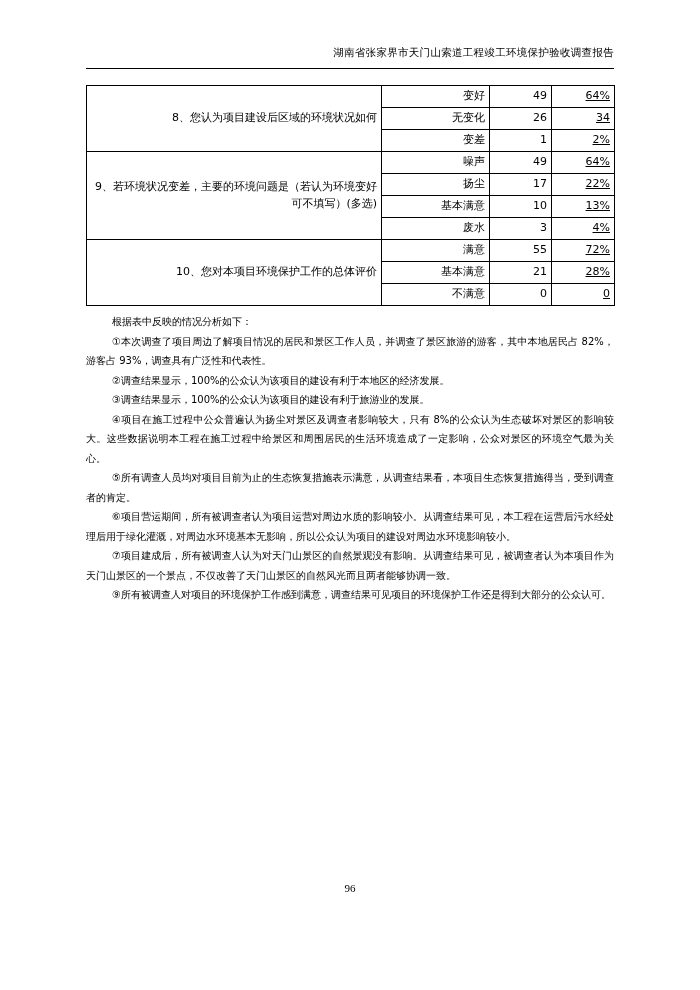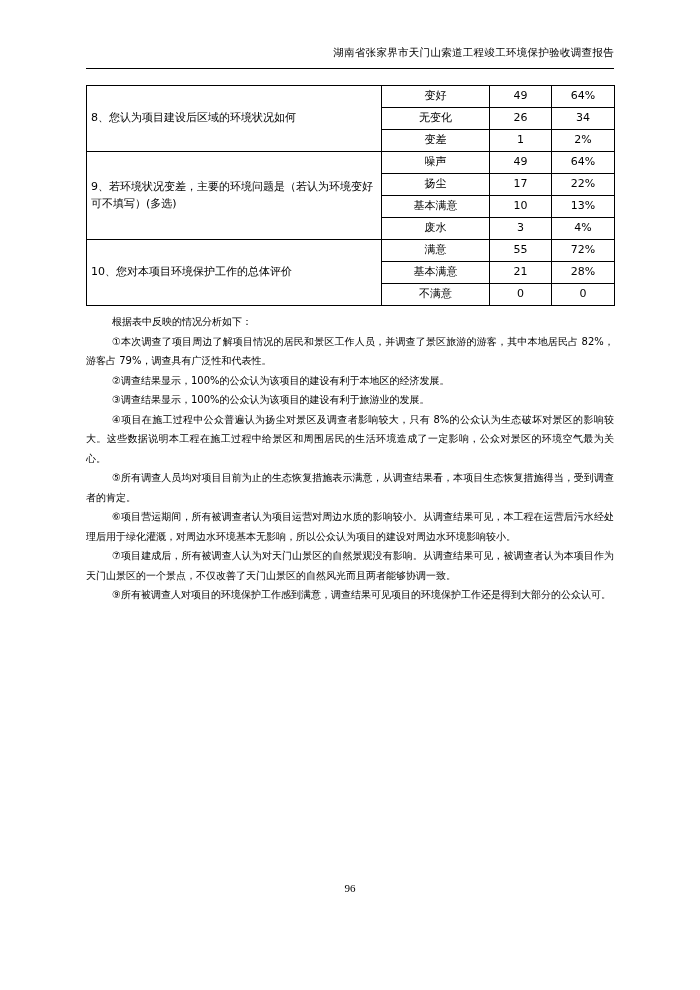--- a/index.html
+++ b/index.html
@@ -56,36 +56,38 @@
     table-layout: fixed;
   }
   table.survey td {
     border: 1px solid #000;
     font-size: 11px;
     line-height: 1.5;
     padding: 2px 4px;
     vertical-align: middle;
     height: 22px;
     box-sizing: border-box;
+    text-align: right;
   }
   td.qcell {
     text-align: left;
     padding-left: 6px;
     padding-right: 4px;
     font-size: 11px;
     line-height: 1.6;
   }
   td.opt {
     text-align: center;
   }
   td.num {
     text-align: center;
   }
   td.pct {
     text-align: center;
+    text-decoration: underline;
   }
   col.c-q { width: 295px; }
   col.c-opt { width: 108px; }
   col.c-num { width: 62px; }
   col.c-pct { width: 63px; }
 
   
   .body-text {
     position: absolute;
     top: 312px;
@@ -188,21 +190,21 @@
           <td class="opt">不满意</td>
           <td class="num">0</td>
           <td class="pct">0</td>
         </tr>
       </tbody>
     </table>
   </div>
 
   <div class="body-text">
     <p class="first">根据表中反映的情况分析如下：</p>
-    <p>①本次调查了项目周边了解项目情况的居民和景区工作人员，并调查了景区旅游的游客，其中本地居民占 82%，游客占 79%，调查具有广泛性和代表性。</p>
+    <p>①本次调查了项目周边了解项目情况的居民和景区工作人员，并调查了景区旅游的游客，其中本地居民占 82%，游客占 93%，调查具有广泛性和代表性。</p>
     <p>②调查结果显示，100%的公众认为该项目的建设有利于本地区的经济发展。</p>
     <p>③调查结果显示，100%的公众认为该项目的建设有利于旅游业的发展。</p>
     <p>④项目在施工过程中公众普遍认为扬尘对景区及调查者影响较大，只有 8%的公众认为生态破坏对景区的影响较大。这些数据说明本工程在施工过程中给景区和周围居民的生活环境造成了一定影响，公众对景区的环境空气最为关心。</p>
     <p>⑤所有调查人员均对项目目前为止的生态恢复措施表示满意，从调查结果看，本项目生态恢复措施得当，受到调查者的肯定。</p>
     <p>⑥项目营运期间，所有被调查者认为项目运营对周边水质的影响较小。从调查结果可见，本工程在运营后污水经处理后用于绿化灌溉，对周边水环境基本无影响，所以公众认为项目的建设对周边水环境影响较小。</p>
     <p>⑦项目建成后，所有被调查人认为对天门山景区的自然景观没有影响。从调查结果可见，被调查者认为本项目作为天门山景区的一个景点，不仅改善了天门山景区的自然风光而且两者能够协调一致。</p>
     <p>⑨所有被调查人对项目的环境保护工作感到满意，调查结果可见项目的环境保护工作还是得到大部分的公众认可。</p>
   </div>
 
   <div class="page-number">96</div>

